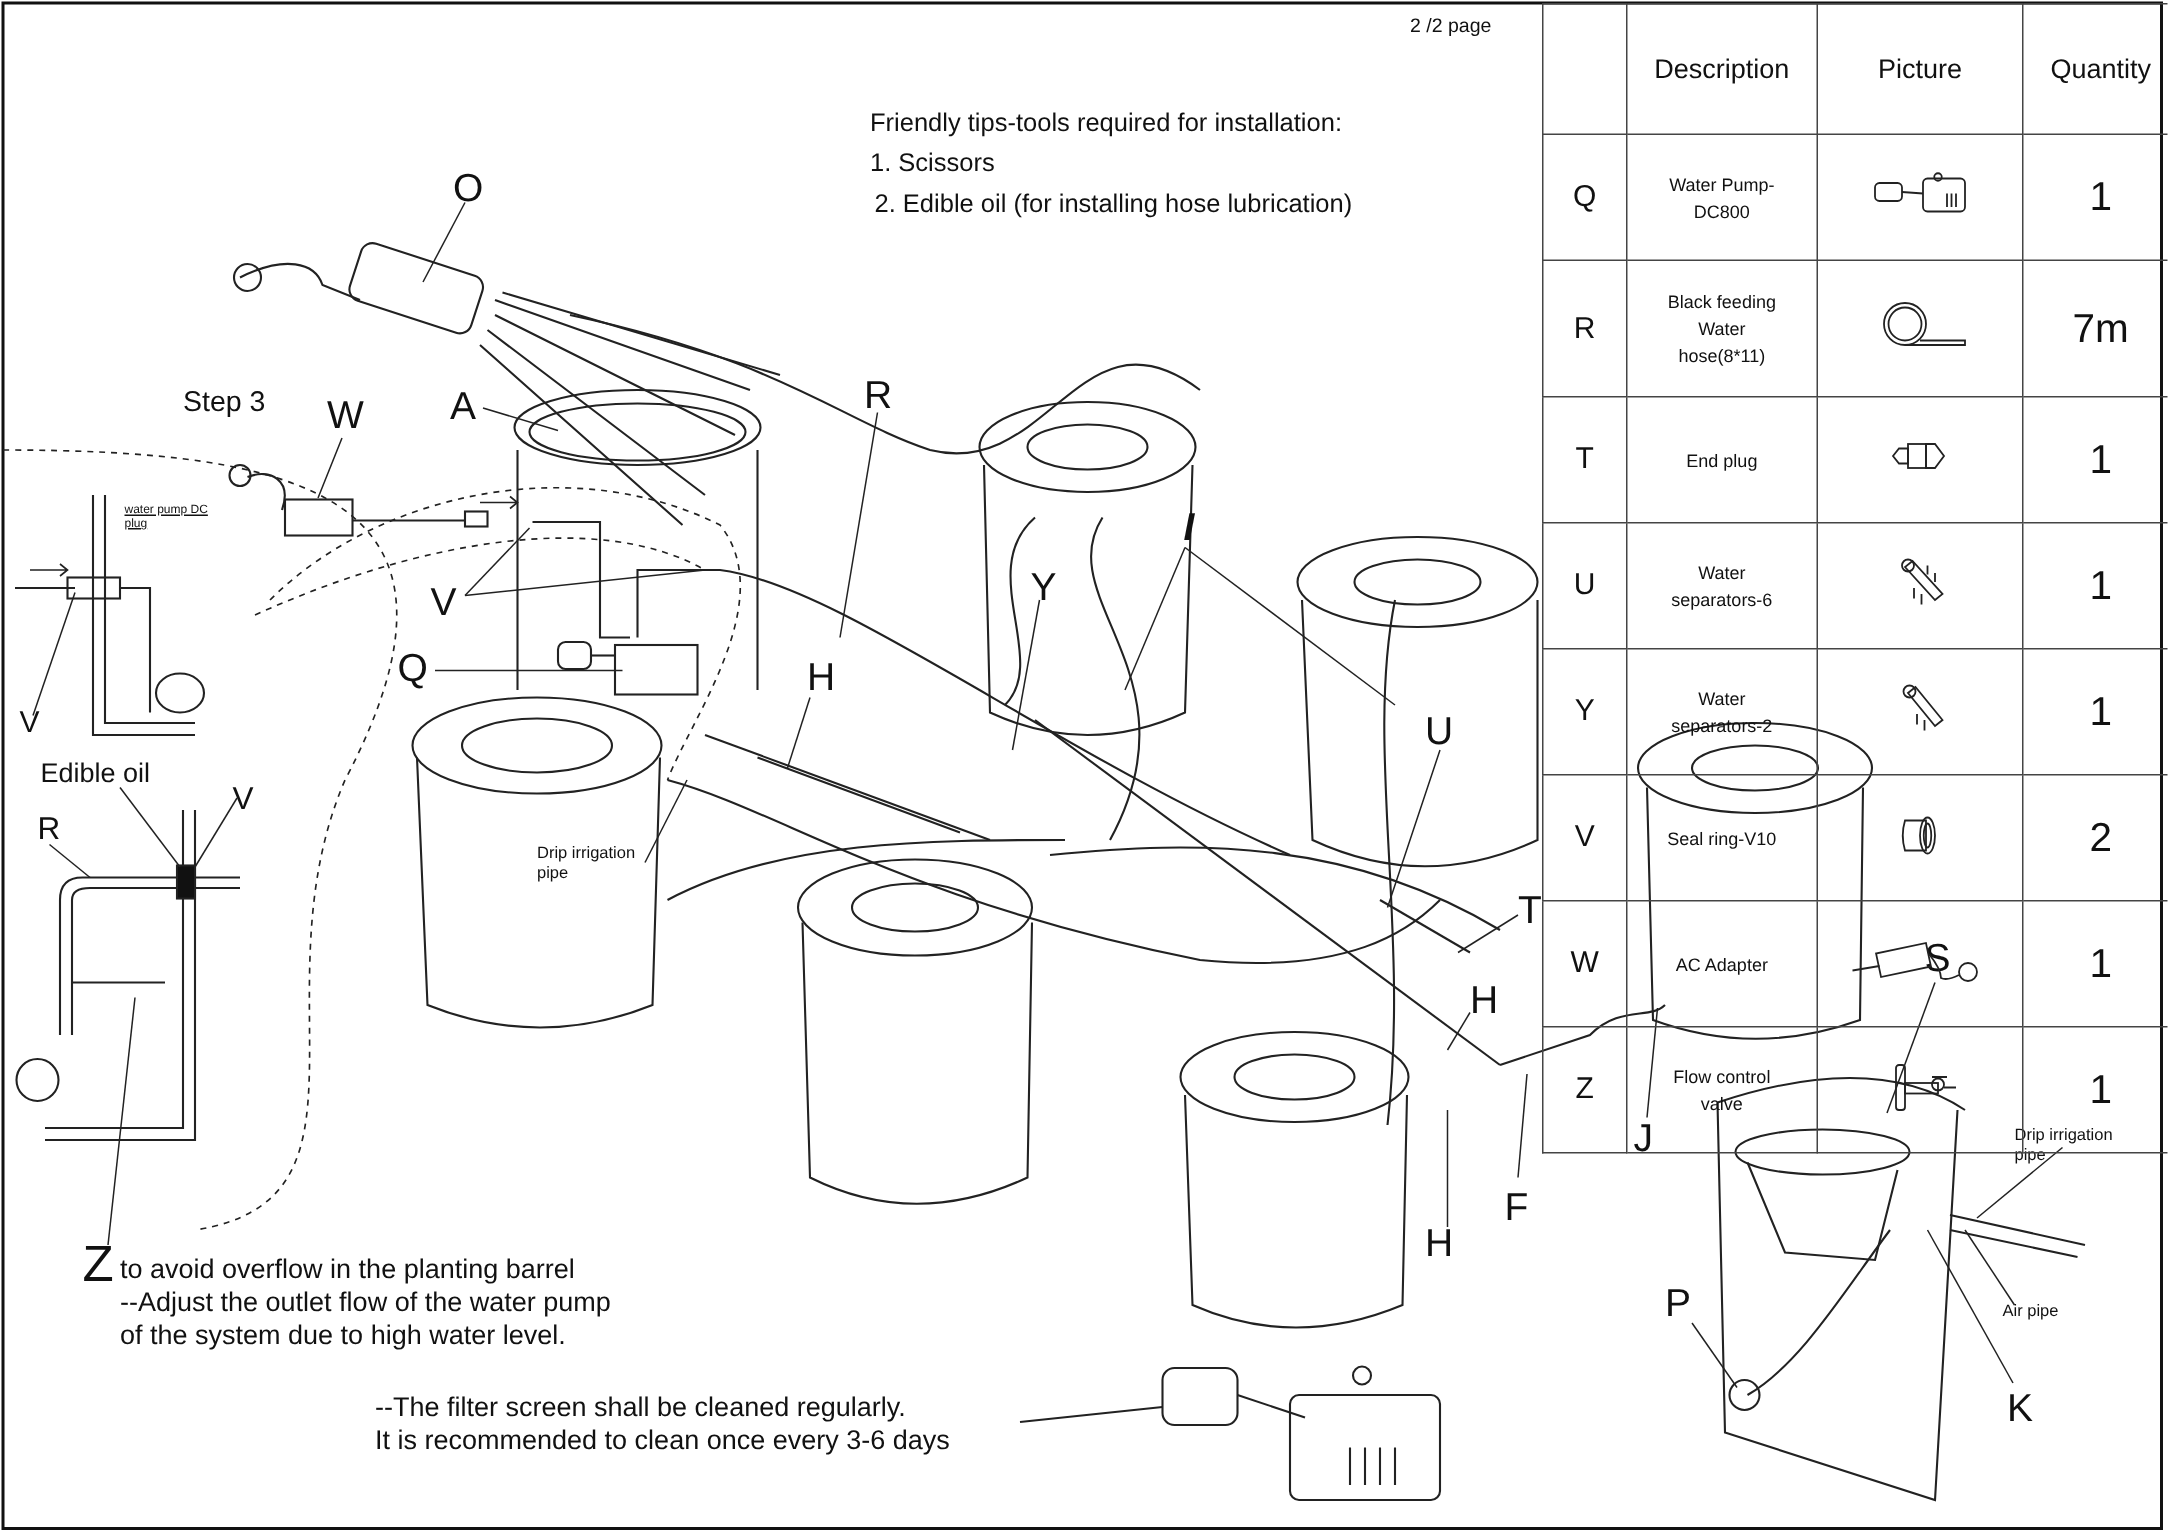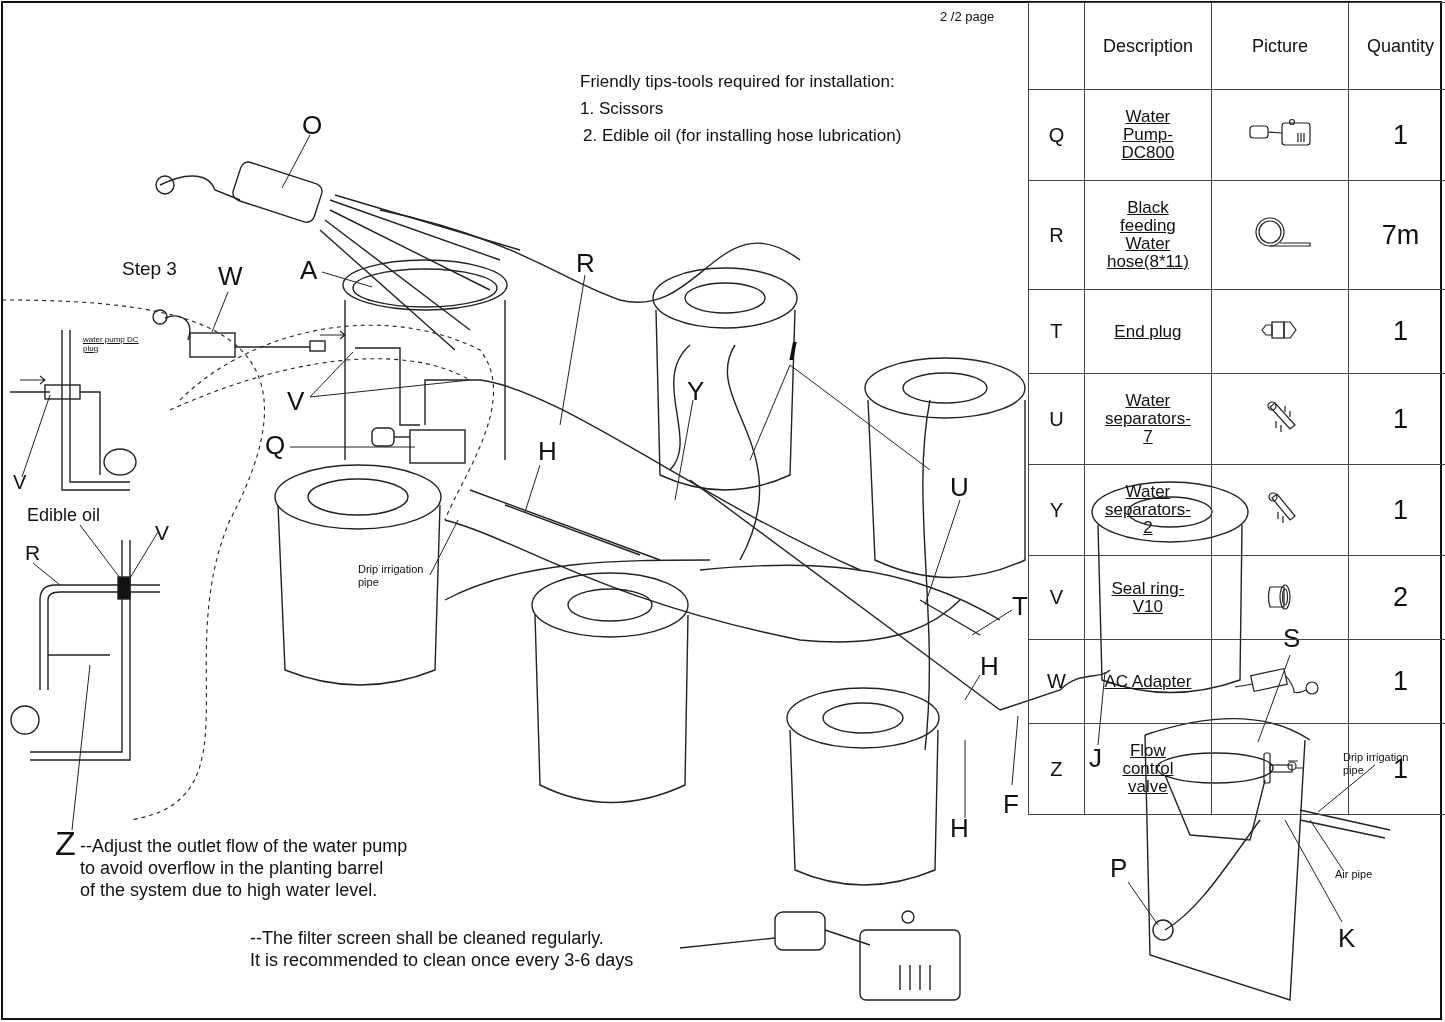--- a/index.html
+++ b/index.html
@@ -9,21 +9,21 @@
   svg.draw { position:absolute; left:0; top:0; }
   .lbl { position:absolute; font-size:26px; line-height:1; }
   .lbl.big { font-size:34px; }
   .page-no { font-size:13px;text-align:center; }
   .tips { font-size:17px; line-height:27px; }
   .note { font-size:18px; line-height:22px; }
   table.parts { position:absolute; left:1028px; top:2px; border-collapse:collapse; }
   table.parts td, table.parts th { border:1.5px solid #444; padding:18px; text-align:center; vertical-align:middle; font-weight:normal; }
   table.parts th { height:50px; font-size:18px; }
   table.parts td.code { width:55px; font-size:20px; }
-  table.parts td.desc { width:135px; font-size:17px; line-height:18px;text-decoration:underline; }
+  table.parts td.desc { width:135px; font-size:12px; line-height:18px; }
   table.parts td.pic { width:140px; }
   table.parts td.qty { width:80px; font-size:27px; }
   table.parts tr.r td { height:47px; }
 </style>
 </head>
 <body>
 
 <div class="frame"></div>
 
 <svg class="draw" width="1445" height="1022" fill="none" stroke="#222" stroke-width="1.4">
@@ -222,22 +222,22 @@
 <div class="lbl" style="left:25px; top:542px; font-size:21px;">R</div>
 
 <div class="abs" style="left:358px; top:563px; font-size:11px; line-height:13px;">
   <span style="display:inline-block; width:72px; white-space:normal; border-bottom:0;">Drip irrigation pipe</span>
 </div>
 <div class="abs" style="left:1343px; top:751px; font-size:11px; line-height:13px; width:70px; white-space:normal;">Drip irrigation pipe</div>
 <div class="abs" style="left:1335px; top:868px; font-size:11px;">Air pipe</div>
 
 <div class="lbl big" style="left:55px; top:826px;">Z</div>
 <div class="abs note" style="left:80px; top:835px;">
+  <div>to avoid overflow in the planting barrel</div>
   <div>--Adjust the outlet flow of the water pump</div>
-  <div>to avoid overflow in the planting barrel</div>
   <div>of the system due to high water level.</div>
 </div>
 
 <div class="abs note" style="left:250px; top:927px;">
   <div>--The filter screen shall be cleaned regularly.</div>
   <div>It is recommended to clean once every 3-6 days</div>
 </div>
 
 <table class="parts">
   <tbody>
@@ -280,21 +280,21 @@
       <svg width="80" height="40" fill="none" stroke="#222" stroke-width="1.2">
             <path d="M22 20 l4 -5 h6 v10 h-6 z"></path>
             <rect x="32" y="12" width="12" height="16"></rect>
             <path d="M44 12 h6 l6 8 l-6 8 h-6 z"></path>
           </svg>
     </td>
     <td class="qty">1</td>
   </tr>
   <tr class="r">
     <td class="code">U</td>
-    <td class="desc">Water separators-7</td>
+    <td class="desc">Water separators-6</td>
     <td class="pic">
       <svg width="80" height="40" fill="none" stroke="#222" stroke-width="1.2">
             <path d="M30 10 l20 22 l5 -4 l-20 -22 z"></path>
             <circle cx="32" cy="9" r="4"></circle>
             <path d="M36 24 v7 M41 28 v7 M45 9 v6 M50 14 v6"></path>
           </svg>
     </td>
     <td class="qty">1</td>
   </tr>
   <tr class="r">

